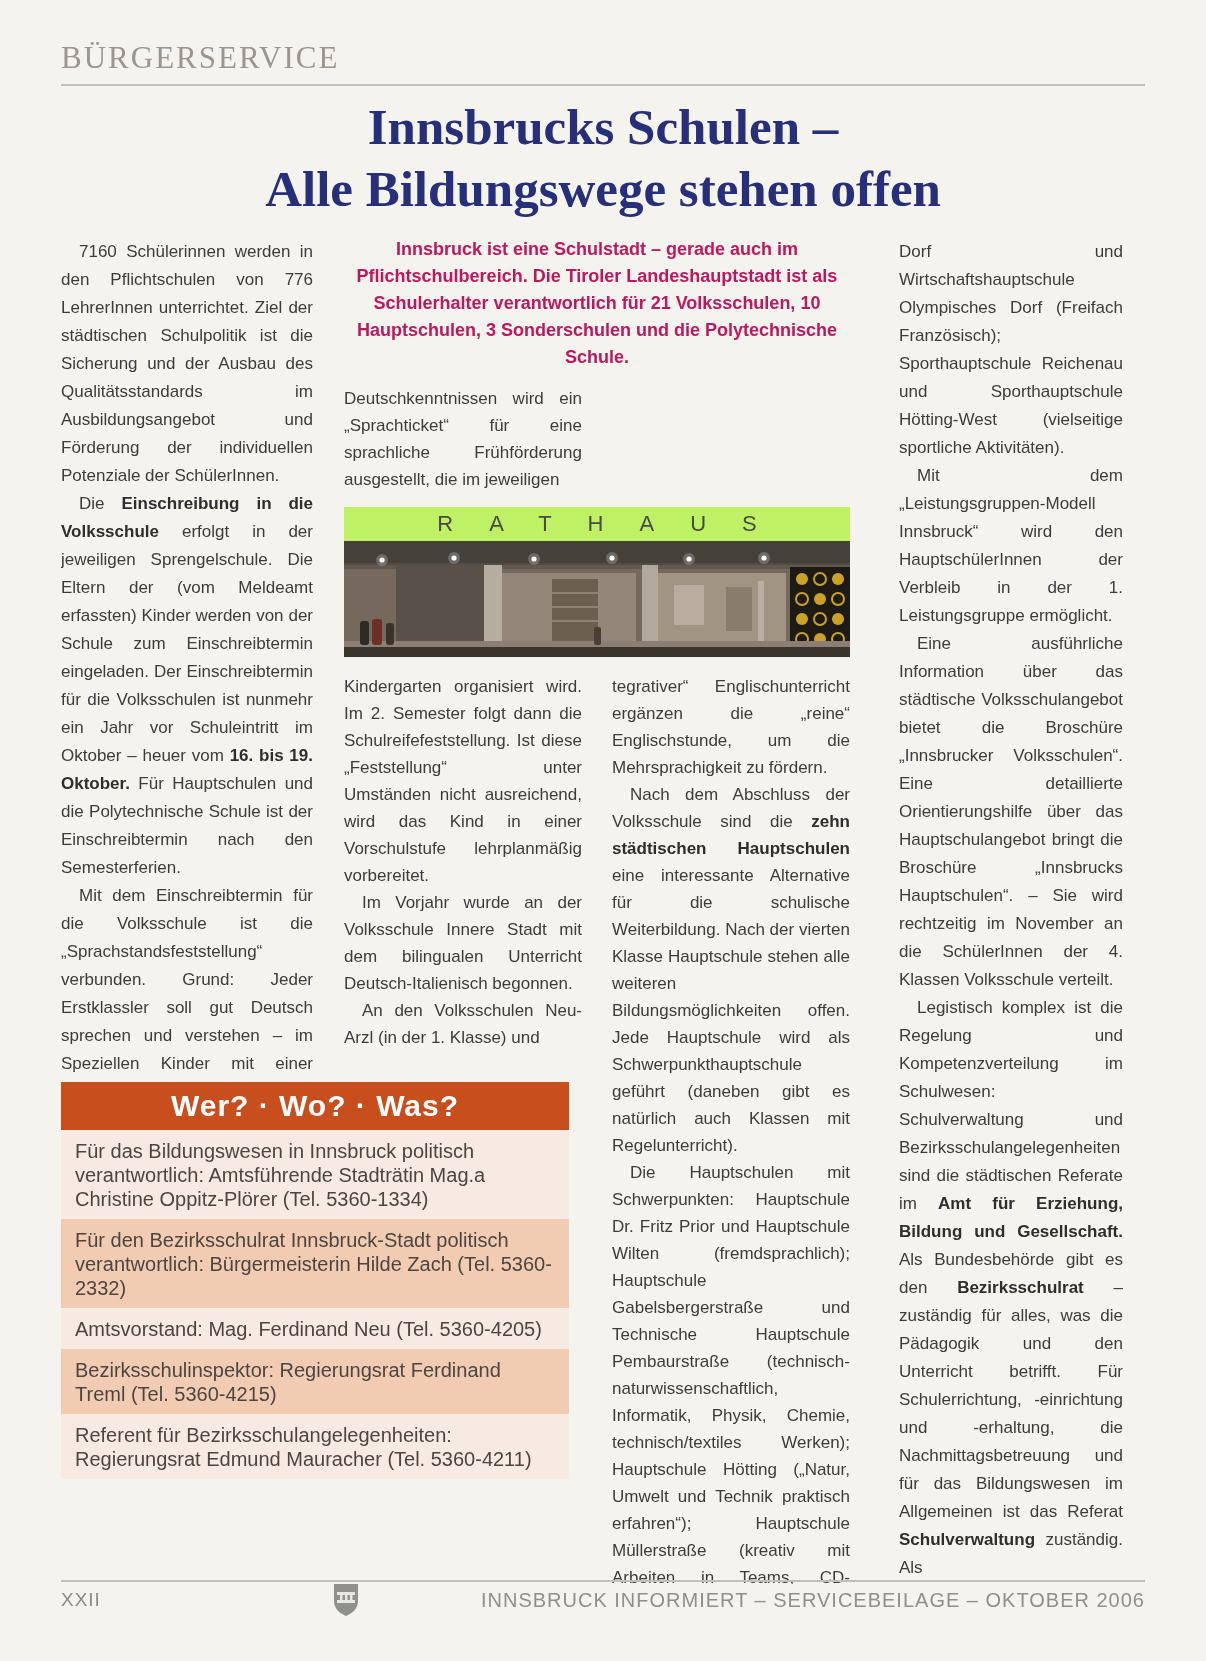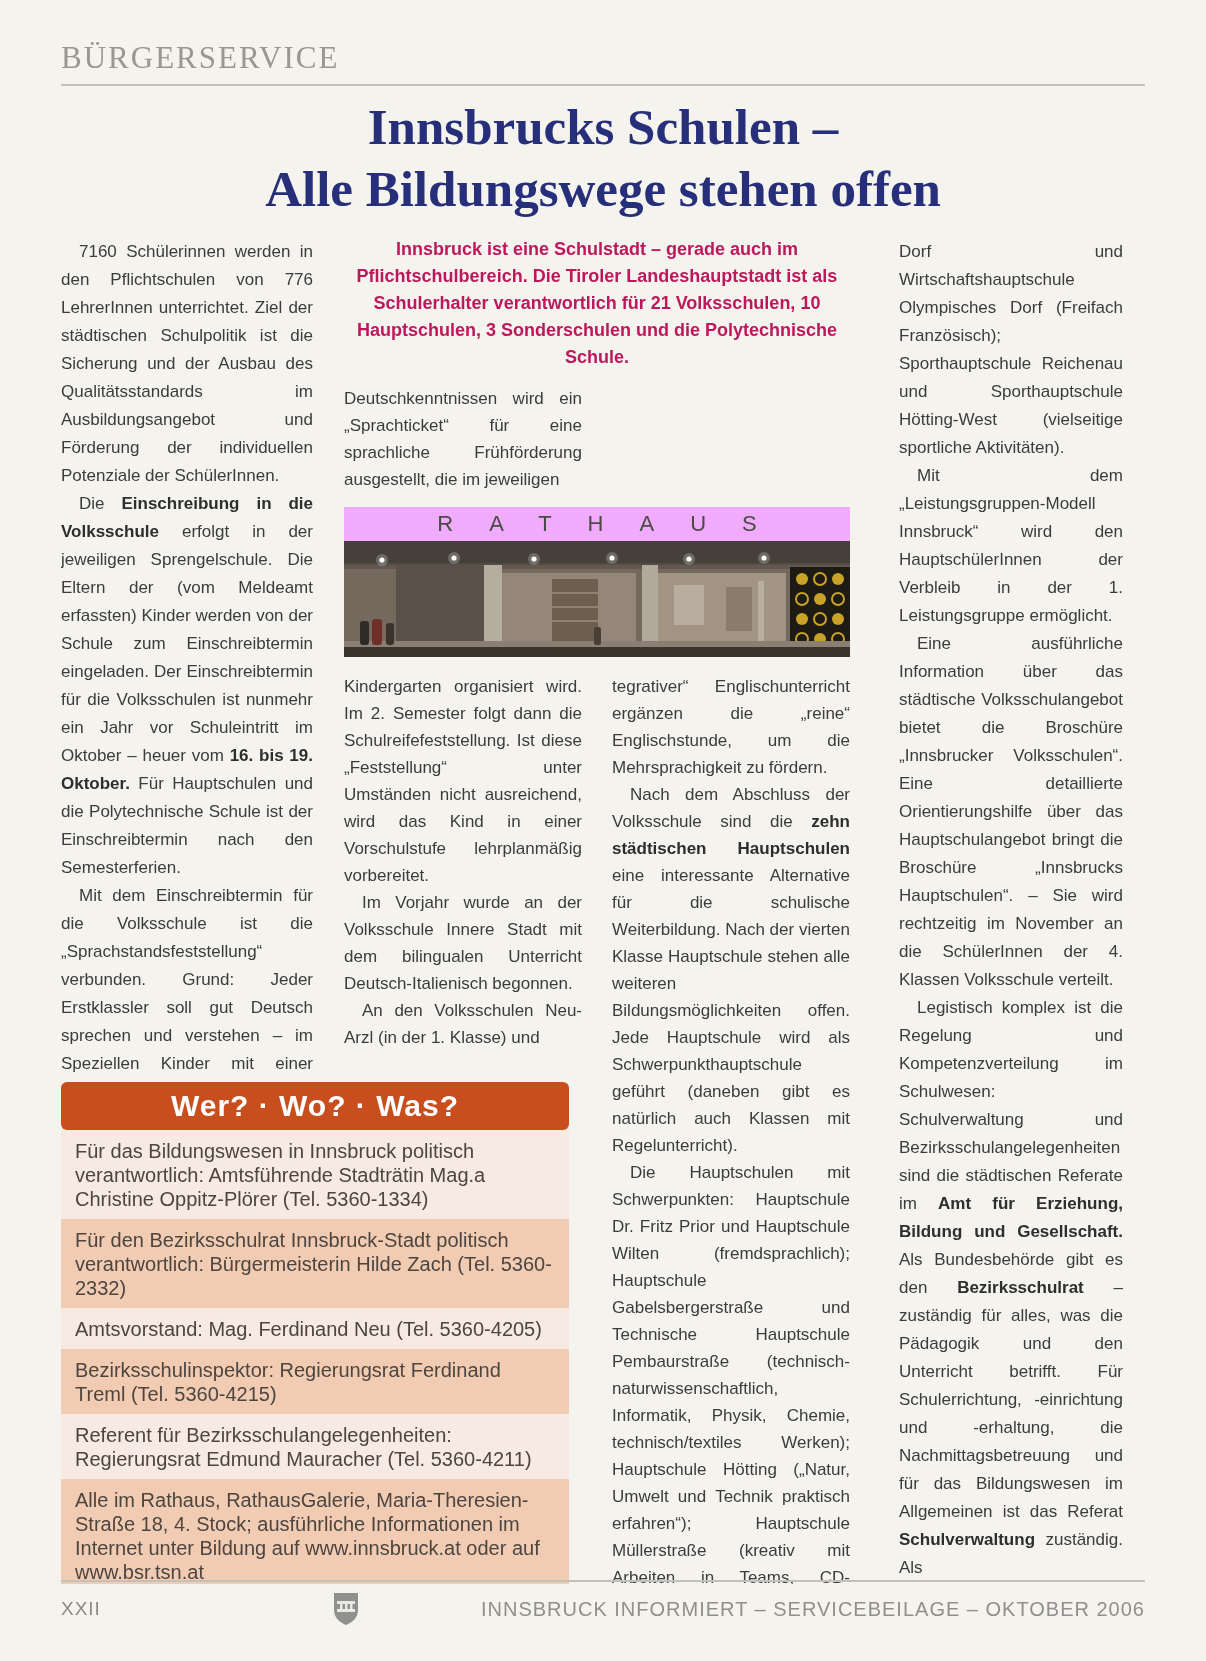--- a/index.html
+++ b/index.html
@@ -42,40 +42,40 @@
   .intro{
     font-weight:bold;text-align:center;
     font-size:18px;line-height:27px;color:#be185d;
     margin:4px 0 0 0;
   }
   .mid-pair{display:flex;gap:30px;margin-top:14px;}
   .subcol{width:238px;}
   
   .photo{margin:14px 0 16px 0;width:506px;}
   .photo-sign{
-    height:34px;background:#f0abfc;
+    height:34px;background:#bef264;
     display:flex;align-items:center;justify-content:center;
     font-size:22px;color:#4a4a46;letter-spacing:36px;text-indent:36px;
   }
   .photo-scene{display:block;}
   
   .infobox{position:absolute;left:0;top:850px;width:508px;}
   .infobox-title{
     height:48px;background:var(--accent_orange);
     display:flex;align-items:center;justify-content:center;
-    color:#fff;font-weight:bold;font-size:30px;letter-spacing:1px;border-radius:6px;
+    color:#fff;font-weight:bold;font-size:30px;letter-spacing:1px;
   }
   .stripe{font-size:20px;line-height:24px;padding:9px 14px 8px 14px;color:#4d4540;text-align:left;}
   .stripe.light{background:var(--stripe_light);}
   .stripe.dark{background:var(--stripe_dark);}
   
   .footer{
     position:absolute;left:61px;right:61px;top:1580px;
     border-top:2px solid #c2c0ba;
-    display:flex;align-items:center;padding-top:10px;
+    display:flex;align-items:center;padding-top:1px;
   }
   .page-number{font-size:19px;color:#8b8a86;letter-spacing:1px;}
   .shield{margin-left:232px;display:inline-flex;}
   .footer-line{margin-left:auto;font-size:20px;color:#908f8b;letter-spacing:1px;}
 </style>
 </head>
 <body>
 
 <div class="kicker">BÜRGERSERVICE</div>
 <div class="rule"></div>
@@ -182,21 +182,20 @@
     </div>
 
   <section class="infobox">
     <div class="infobox-title">Wer?  ·  Wo?  ·  Was?</div>
     <div>
         <div class="stripe light">Für das Bildungswesen in Innsbruck politisch verantwortlich: Amtsführende Stadträtin Mag.a Christine Oppitz-Plörer (Tel. 5360-1334)</div>
         <div class="stripe dark">Für den Bezirksschulrat Innsbruck-Stadt politisch verantwortlich: Bürgermeisterin Hilde Zach (Tel. 5360-2332)</div>
         <div class="stripe light">Amtsvorstand: Mag. Ferdinand Neu (Tel. 5360-4205)</div>
         <div class="stripe dark">Bezirksschulinspektor: Regierungsrat Ferdinand Treml (Tel. 5360-4215)</div>
         <div class="stripe light">Referent für Bezirksschulangelegenheiten: Regierungsrat Edmund Mauracher (Tel. 5360-4211)</div>
-        <div class="stripe dark">Alle im Rathaus, RathausGalerie, Maria-Theresien-Straße 18, 4. Stock; ausführliche Informationen im Internet unter Bildung auf www.innsbruck.at oder auf www.bsr.tsn.at</div>
       </div>
   </section>
 
 </div>
 
 <div class="footer">
   <span class="page-number">XXII</span>
   <span class="shield">
     <svg width="26" height="34" viewBox="0 0 26 34">
       <path d="M1 1 h24 v17 c0 8.5 -6.5 12.5 -12 15 c-5.5 -2.5 -12 -6.5 -12 -15 z" fill="#90908c"></path>

